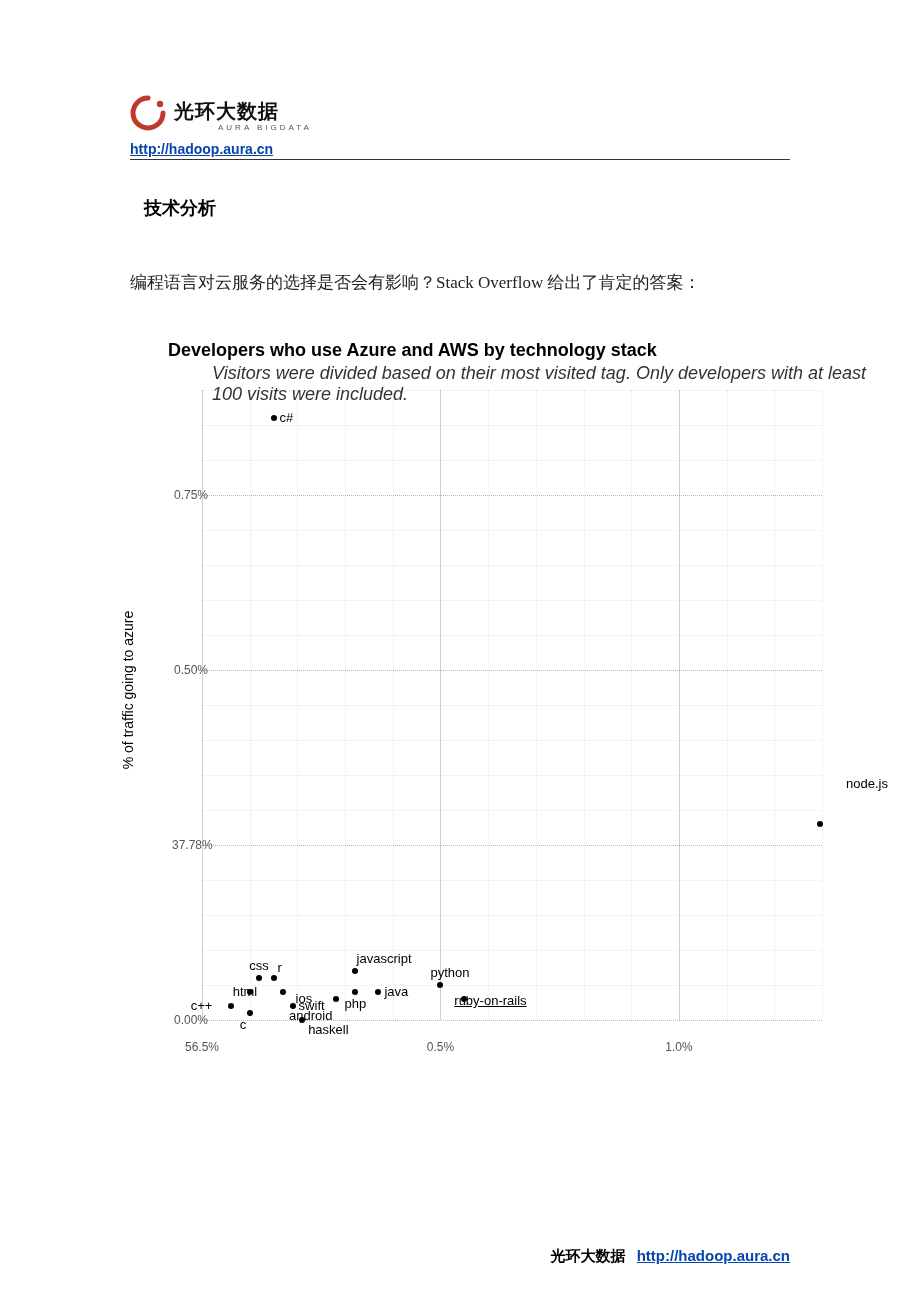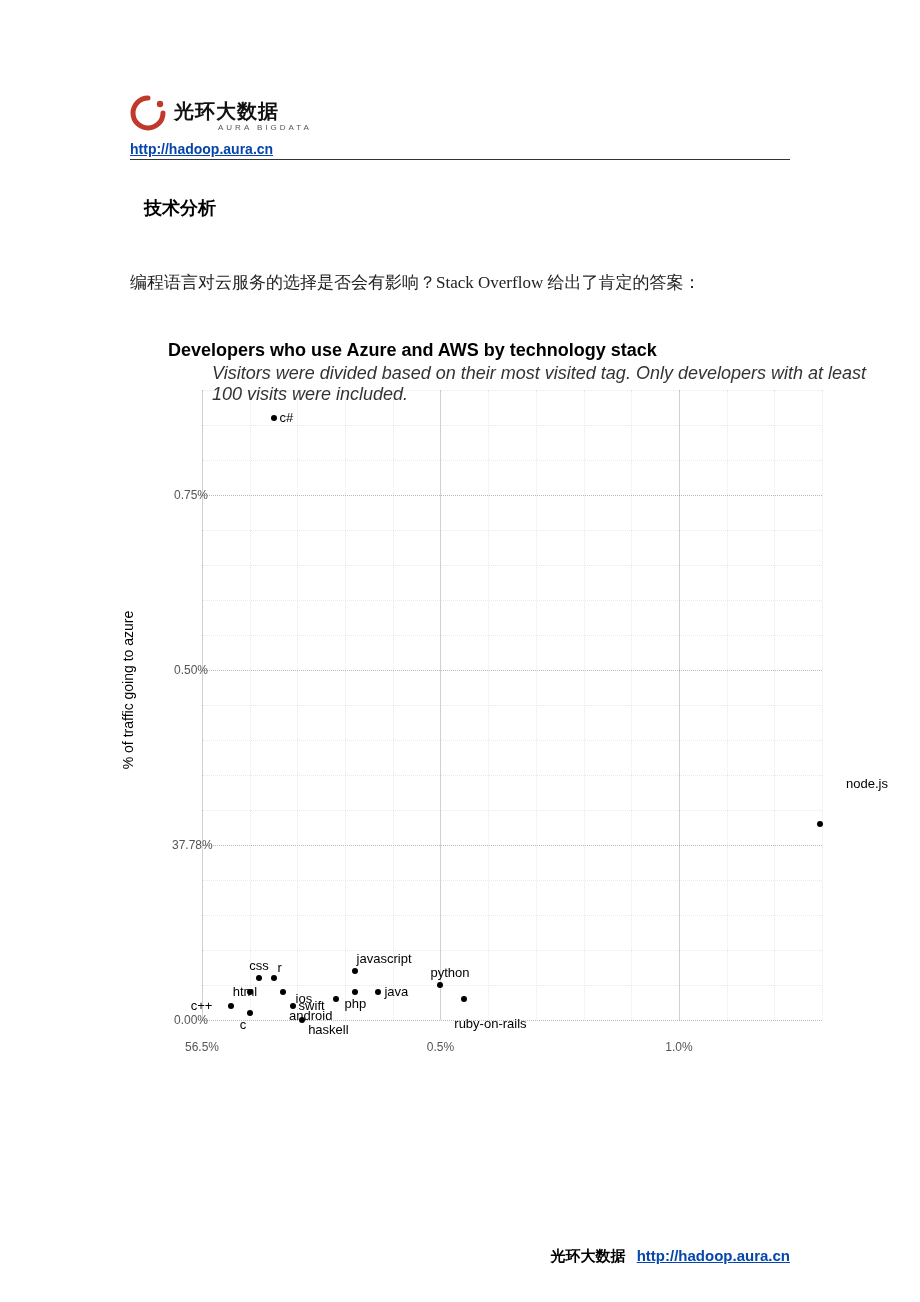--- a/index.html
+++ b/index.html
@@ -200,21 +200,21 @@
       <div class="point-label" style="left: 93.5385px; top: 601px;">ios</div>
       <div class="point" style="left: 152.615px; top: 581px;"></div>
       <div class="point-label" style="left: 142.615px; top: 561px; margin-left: 12px;">javascript</div>
       <div class="point" style="left: 152.615px; top: 602px;"></div>
       <div class="point-label" style="left: 142.615px; top: 606px;">php</div>
       <div class="point" style="left: 176.462px; top: 602px;"></div>
       <div class="point-label" style="left: 182.462px; top: 594px;">java</div>
       <div class="point" style="left: 238.462px; top: 595px;"></div>
       <div class="point-label" style="left: 228.462px; top: 575px;">python</div>
       <div class="point" style="left: 262.308px; top: 609px;"></div>
-      <div class="point-label" style="left: 252.308px; top: 626px;">ruby-on-rails</div>
+      <div class="point-label" style="left: 252.308px; top: 603px; text-decoration: underline;">ruby-on-rails</div>
       <div class="point" style="left: 618px; top: 434px;"></div>
     </div>
 
 <div class="tick-y" style="top: 680px;">0.00%</div>
     <div class="tick-y" style="top: 505px;">37.78%</div>
     <div class="tick-y" style="top: 330px;">0.50%</div>
     <div class="tick-y" style="top: 155px;">0.75%</div>
     <div class="tick-x" style="left: 70px;">56.5%</div>
     <div class="tick-x" style="left: 308.462px;">0.5%</div>
     <div class="tick-x" style="left: 546.923px;">1.0%</div>

